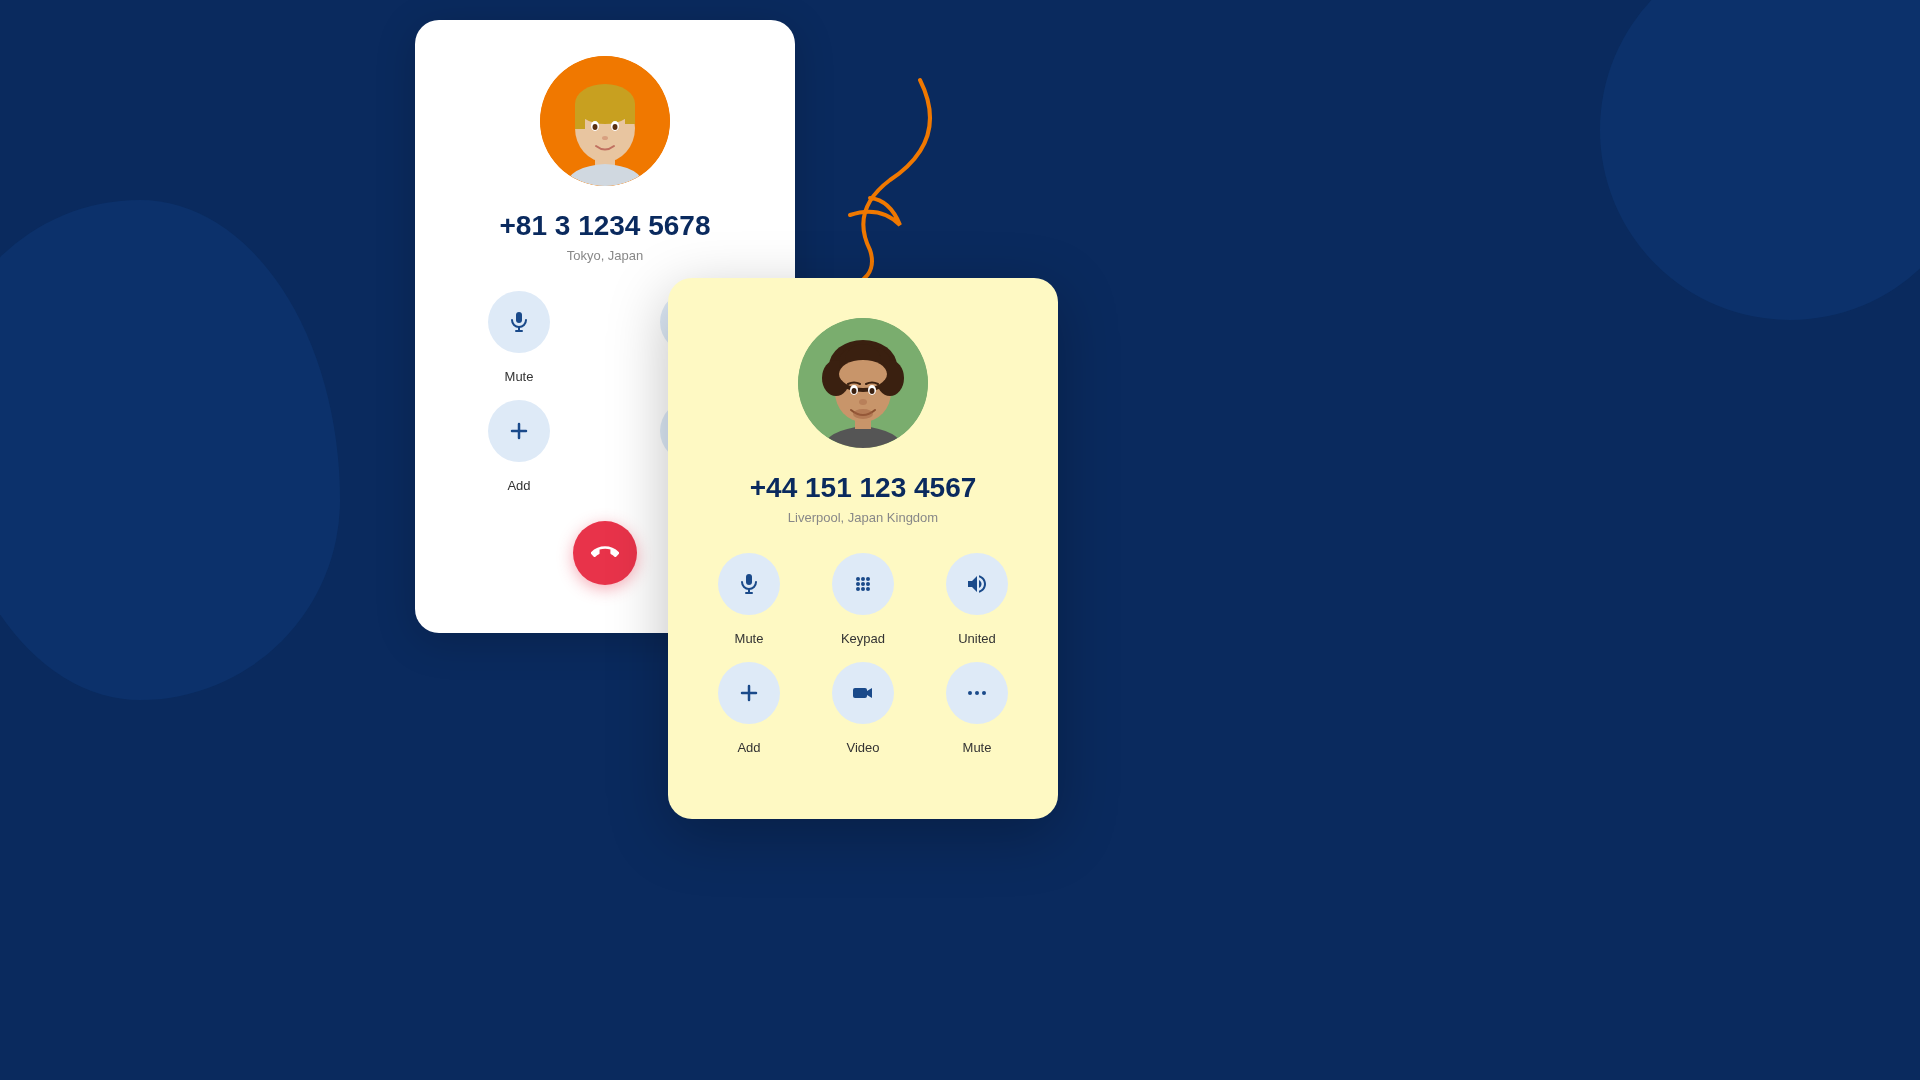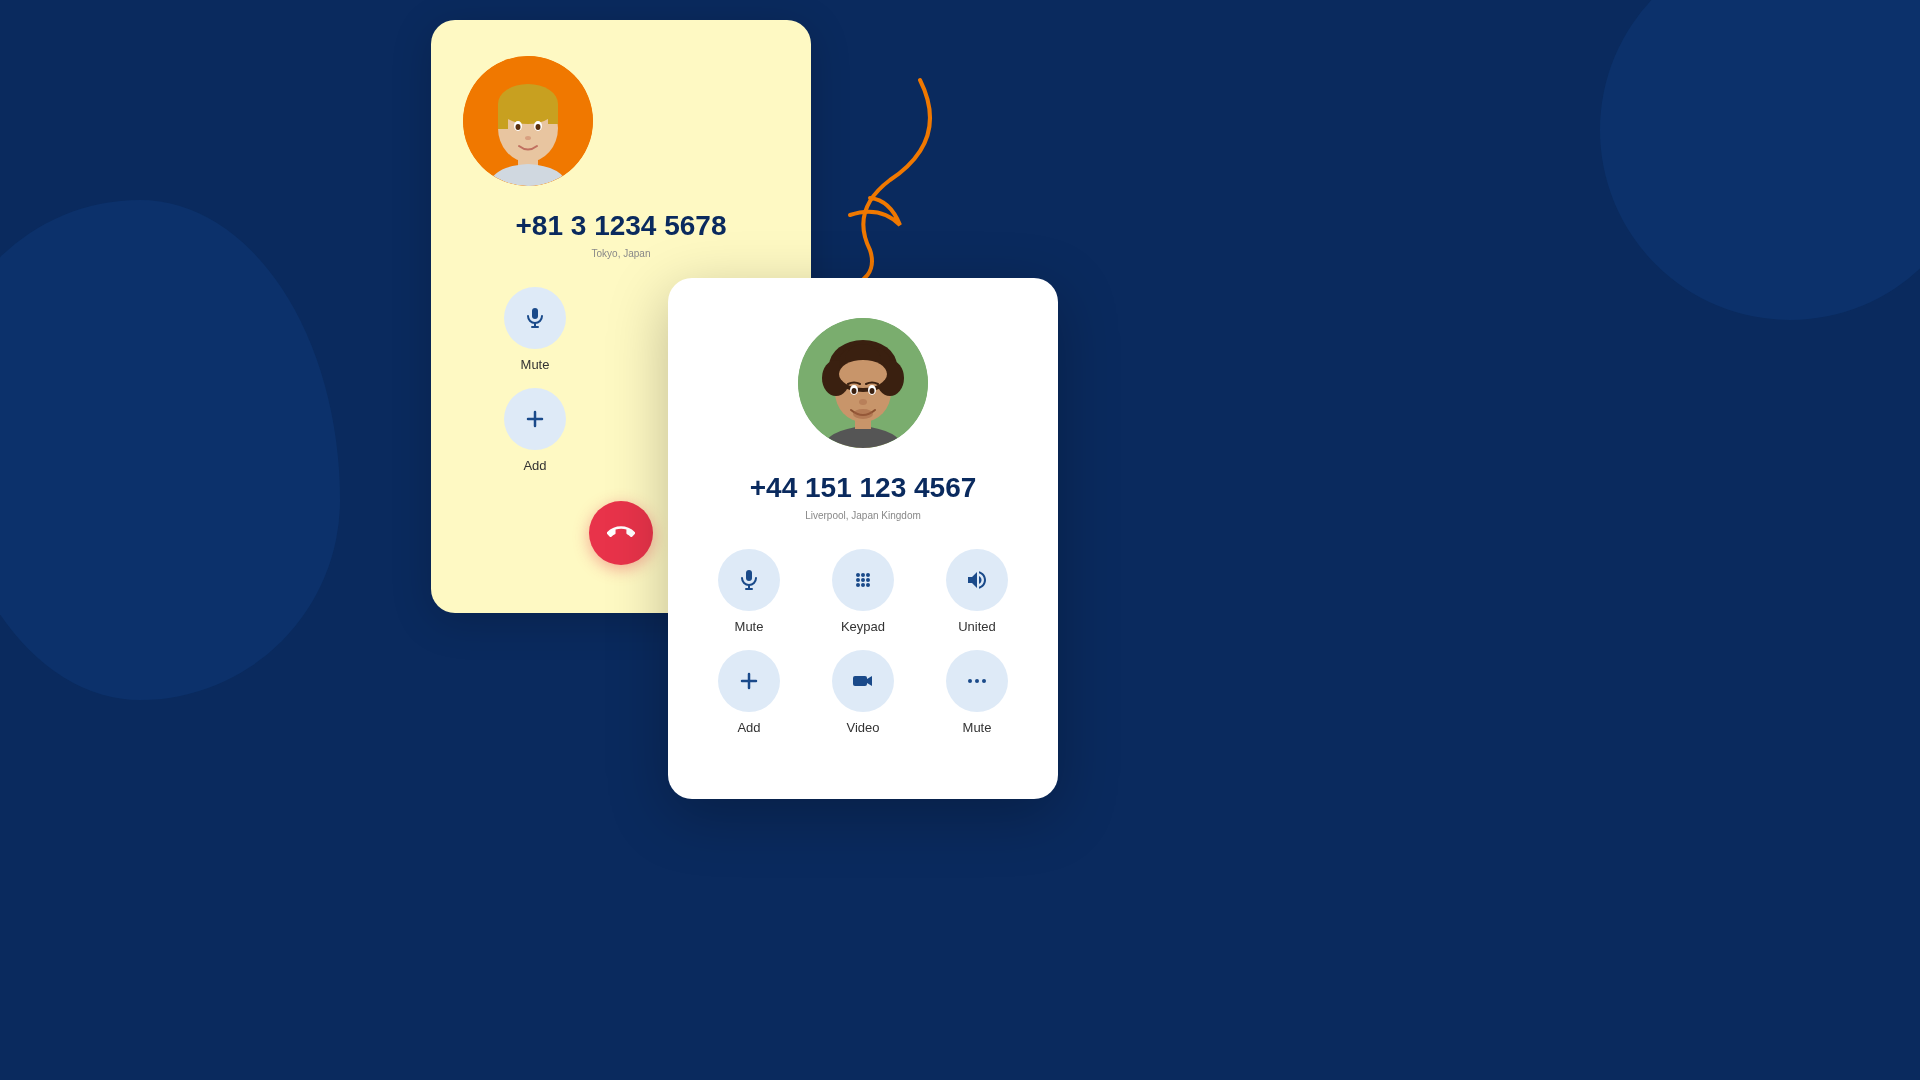--- a/index.html
+++ b/index.html
@@ -44,37 +44,37 @@
       width: 160px;
       height: 230px;
     }
 
     
     .card-back {
       position: absolute;
       left: 415px;
       top: 20px;
       width: 380px;
-      background: #fef9c3;
+      background: #ffffff;
       border-radius: 24px;
       padding: 36px 32px 48px;
       display: flex;
       flex-direction: column;
+      align-items: center;
       box-shadow: 0 8px 40px rgba(0,0,0,0.18);
       z-index: 1;
-      margin-left: 16px;
     }
 
     
     .card-front {
       position: absolute;
       left: 668px;
       top: 278px;
       width: 390px;
-      background: #ffffff;
+      background: #fef9c3;
       border-radius: 24px;
       padding: 40px 32px 48px;
       display: flex;
       flex-direction: column;
       align-items: center;
       box-shadow: 0 16px 60px rgba(0,0,0,0.25);
       z-index: 2;
     }
 
     
@@ -104,21 +104,21 @@
 
     .phone-number {
       font-size: 28px;
       font-weight: 700;
       color: #0a2a5e;
       margin-bottom: 6px;
       text-align: center;
     }
 
     .phone-location {
-      font-size: 10px;
+      font-size: 13px;
       color: #888;
       margin-bottom: 28px;
       text-align: center;
     }
 
     
     .actions-grid {
       display: grid;
       grid-template-columns: 1fr 1fr;
       gap: 16px 28px;
@@ -133,21 +133,21 @@
       gap: 16px 16px;
       margin-bottom: 16px;
       width: 100%;
       justify-items: center;
     }
 
     .action-item {
       display: flex;
       flex-direction: column;
       align-items: center;
-      gap: 8px;
+      gap: 16px;
       cursor: pointer;
     }
 
     .action-btn {
       width: 62px;
       height: 62px;
       border-radius: 50%;
       background: #deeaf7;
       display: flex;
       align-items: center;

